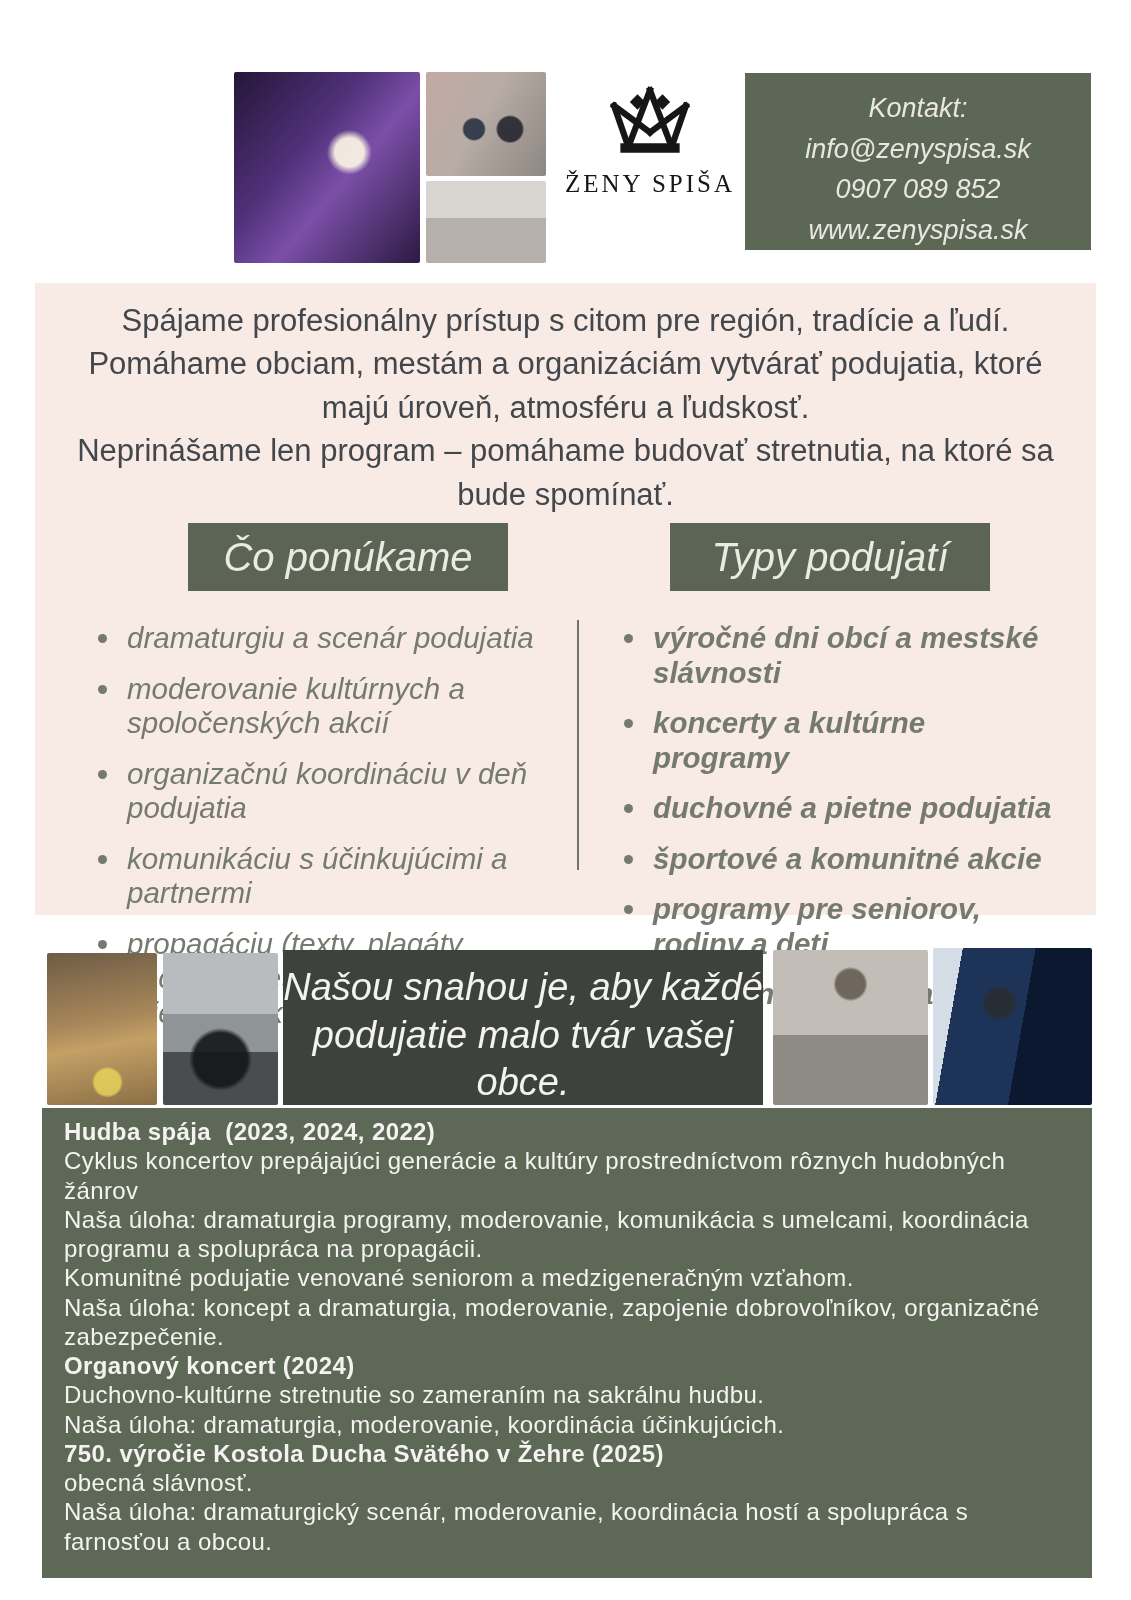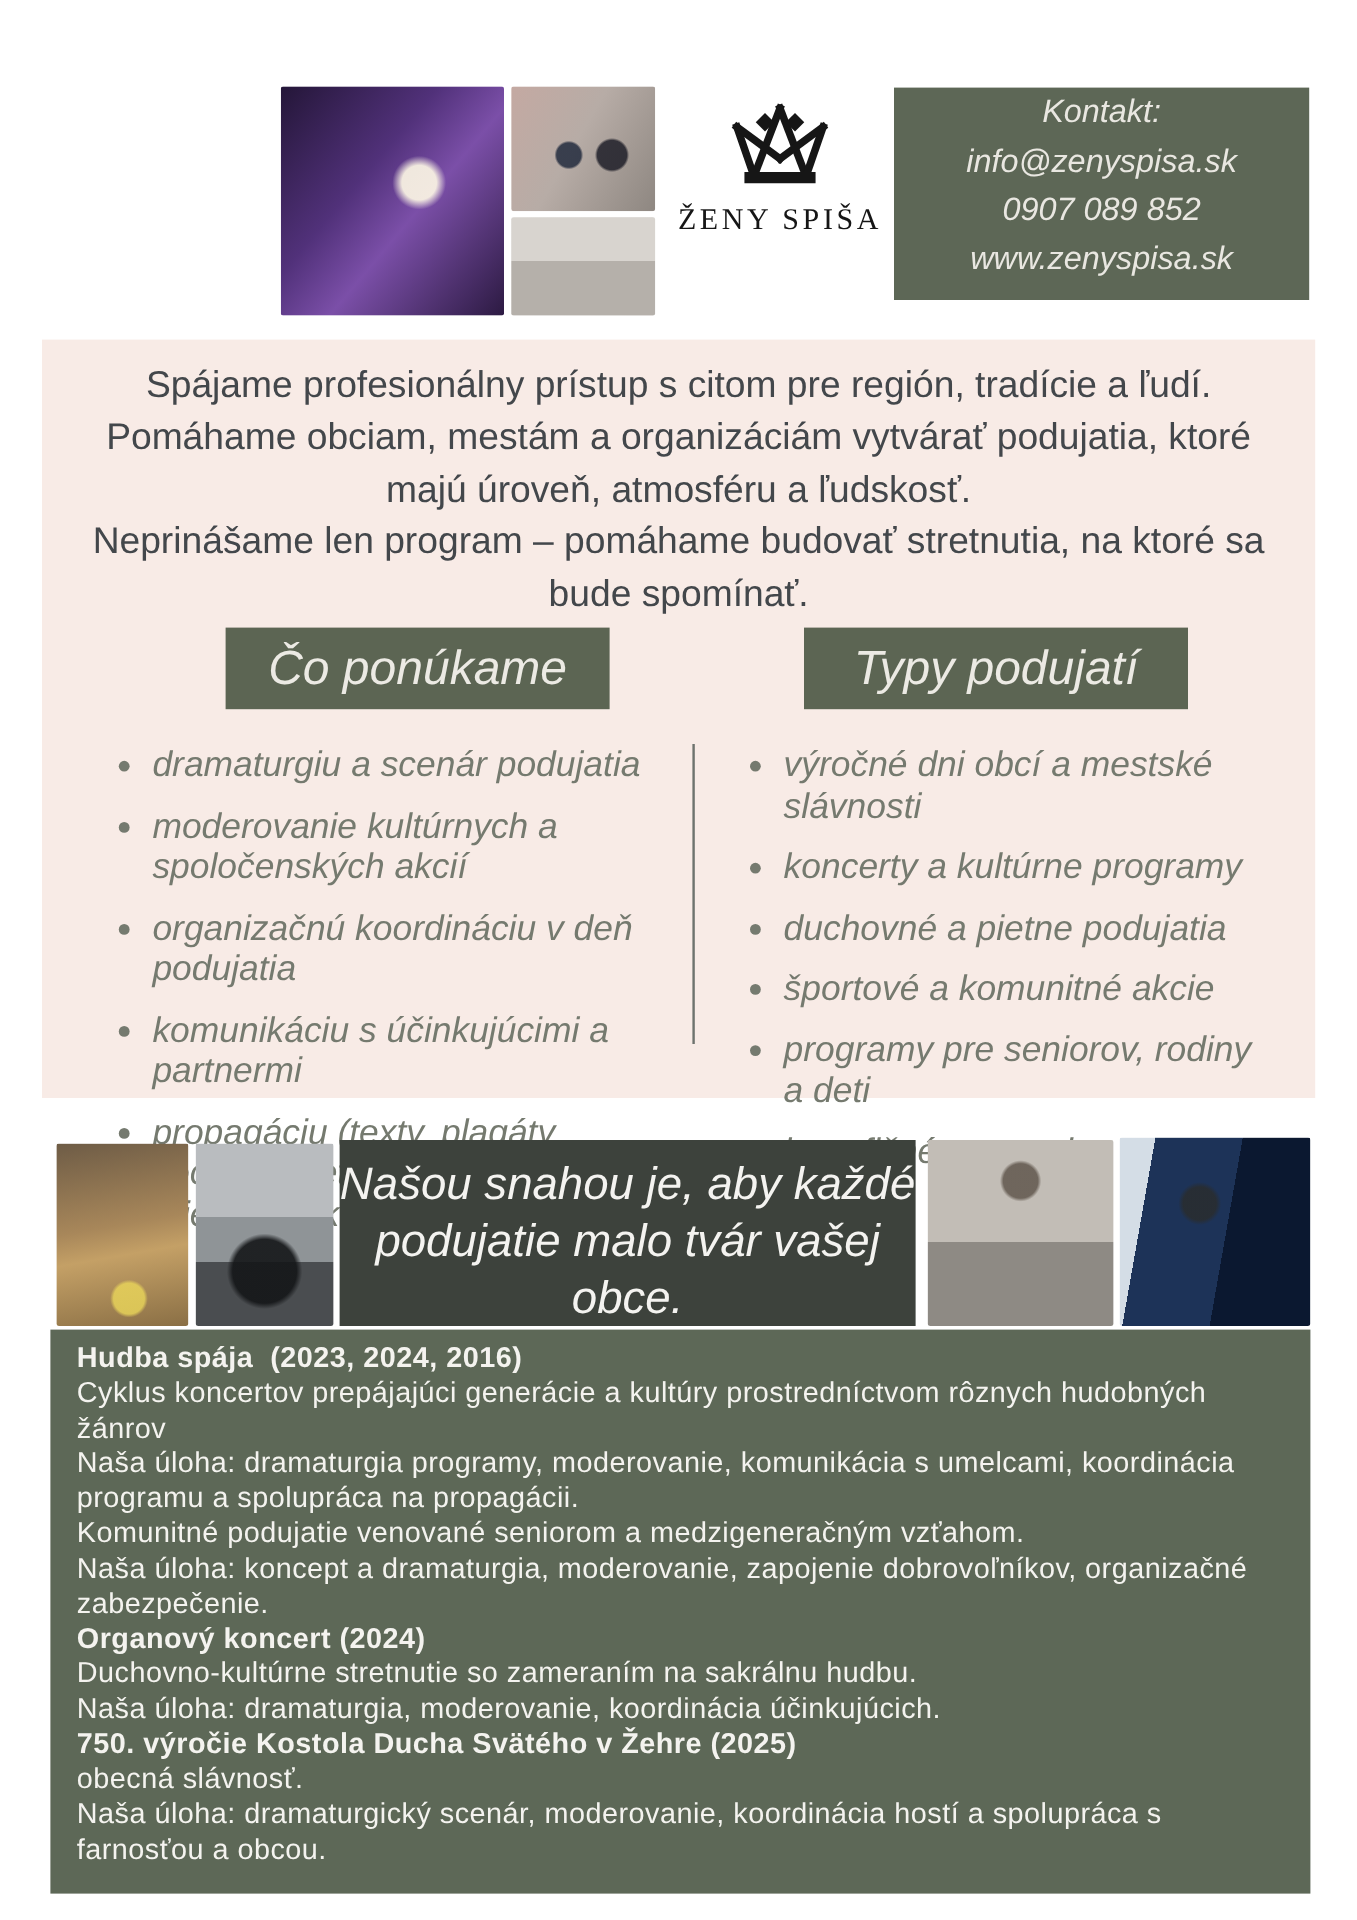--- a/index.html
+++ b/index.html
@@ -36,35 +36,35 @@
       radial-gradient(circle at 42% 35%, rgba(40,45,50,.95) 0 10%, transparent 13%),
       linear-gradient(100deg,#d4dde6 0 16%,#1d3358 16% 55%,#0b1830 55% 100%);}
 
   
   .logo-wrap{position:absolute;left:560px;top:84px;width:180px;text-align:center;color:#161616;}
   .crown{display:block;margin:0 auto;}
   .brand-text{font-family:"Liberation Serif", serif;font-size:25px;letter-spacing:3px;
       margin-top:8px;color:#161616;white-space:nowrap;}
   .contact-box{position:absolute;left:745px;top:73px;width:346px;height:177px;background:#5d6756;
       color:#e9e7e1;font-style:italic;font-size:27px;line-height:1.5;text-align:center;
-      display:flex;flex-direction:column;justify-content:flex-start;}
+      display:flex;flex-direction:column;justify-content:flex-end;}
 
   
   .pink{position:absolute;left:35px;top:283px;width:1061px;height:632px;background:#f8ebe6;}
   .intro{padding:16px 42px 0 42px;text-align:center;color:#43474b;font-size:31px;line-height:1.4;}
   .intro div{margin:0;}
   .sec-title{position:absolute;width:320px;height:68px;background:#5c6553;color:#eceae4;
       font-style:italic;font-size:40px;display:flex;align-items:center;justify-content:center;margin-left:36px;}
   .sec-title.offer{left:117px;top:240px;}
   .sec-title.types{left:599px;top:240px;}
   .bullets{position:absolute;top:322px;font-style:italic;color:#757a6f;font-size:29.5px;line-height:1.17;}
   .bullets ul{margin:0;padding-left:36px;}
   .bullets li{margin:16px 0 1px 0;padding-left:4px;}
   .bullets.offer-list{left:52px;width:492px;}
-  .bullets.types-list{left:578px;width:452px;}
+  .bullets.types-list{left:578px;width:452px;font-weight:bold;}
   .vdivider{position:absolute;left:542px;top:337px;width:2px;height:250px;background:#6e736e;}
 
   
   .quote-box{position:absolute;left:283px;top:950px;width:480px;height:155px;background:#3d423c;
       text-align:center;color:#f4f3f0;}
   .quote-text{font-style:italic;font-size:38px;line-height:1.25;padding-top:14px;}
   .quote-brand{font-family:"Liberation Serif", serif;font-size:10px;letter-spacing:2px;color:#e6e4de;margin-top:1px;}
 
   
   .refs{position:absolute;left:42px;top:1108px;width:1050px;height:470px;background:#5d6857;
@@ -165,21 +165,21 @@
         <rect x="69" y="16" width="14" height="14" transform="rotate(45 76 23)"></rect>
       </g>
     </svg>
     <div class="quote-brand">ŽENY SPIŠA</div>
   </div>
 
   <div class="photo ph-choir" style="left:773px;top:950px;width:155px;height:155px;"></div>
   <div class="photo ph-stage" style="left:933px;top:948px;width:159px;height:157px;"></div>
 
   <div class="refs">
-    <div class="ref-title">Hudba spája  (2023, 2024, 2016)</div>
+    <div class="ref-title">Hudba spája  (2023, 2024, 2022)</div>
     <div class="ref-line">Cyklus koncertov prepájajúci generácie a kultúry prostredníctvom rôznych hudobných žánrov</div>
     <div class="ref-line">Naša úloha: dramaturgia programy, moderovanie, komunikácia s umelcami, koordinácia programu a spolupráca na propagácii.</div>
 
     <div class="ref-line">Komunitné podujatie venované seniorom a medzigeneračným vzťahom.</div>
     <div class="ref-line">Naša úloha: koncept a dramaturgia, moderovanie, zapojenie dobrovoľníkov, organizačné zabezpečenie.</div>
 
     <div class="ref-title">Organový koncert (2024)</div>
     <div class="ref-line">Duchovno-kultúrne stretnutie so zameraním na sakrálnu hudbu.</div>
     <div class="ref-line">Naša úloha: dramaturgia, moderovanie, koordinácia účinkujúcich.</div>
 

